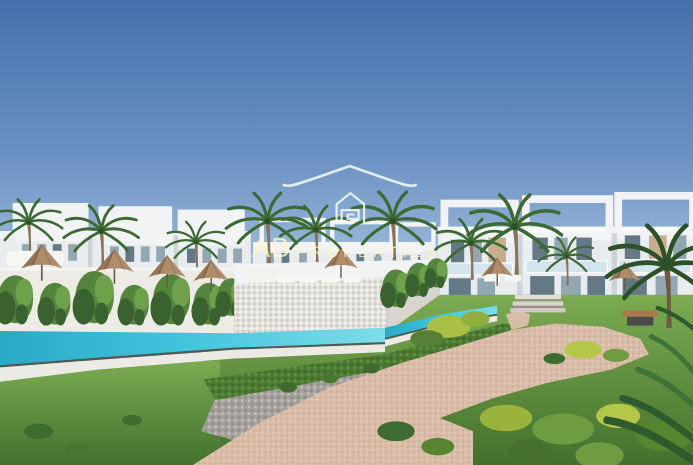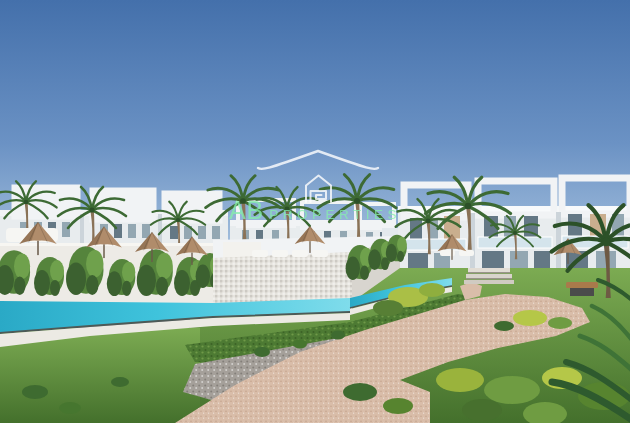--- a/index.html
+++ b/index.html
@@ -31,22 +31,22 @@
   .slat{fill:var(--wood-slat,#c9ae8e);}
   .railglass{fill:var(--rail-glass,#d4e4ec);stroke:#ffffff;stroke-width:1;}
   .coping{fill:var(--pool-coping,#eceae4);}
   .wallwhite{fill:var(--wall-white,#edebe6);}
   .platface{fill:var(--platform-face,#e5e3dd);}
   .hedge{fill:var(--hedge-green,#4d7a33);}
   .gravel{fill:var(--gravel-gray,#a5a09a);}
   .pathfill{fill:var(--path-beige,#d9bda9);}
   
   .watermark{position:absolute;inset:0;pointer-events:none;color:var(--watermark-white,#fff);}
-  .wm-line1{position:absolute;top:196px;left:0;right:0;text-align:center;
-            opacity:.78;white-space:nowrap;color:#86efac;}
+  .wm-line1{position:absolute;top:212px;left:0;right:0;text-align:center;
+            opacity:.78;white-space:nowrap;color:#fef9c3;}
   .wm-brand-prefix{font-size:25px;letter-spacing:1px;font-weight:400;}
   .wm-brand-name{font-size:13.5px;letter-spacing:4.5px;margin-left:5px;font-weight:400;}
   .wm-tagline{position:absolute;top:223px;left:50%;transform:translateX(-50%);
               margin-left:20px;font-size:9px;letter-spacing:6px;opacity:.32;
               white-space:nowrap;color:#fff;}
   .wm-stroke{fill:none;stroke:#ffffff;stroke-linecap:round;stroke-linejoin:round;}
 </style>
 </head>
 <body>
 

